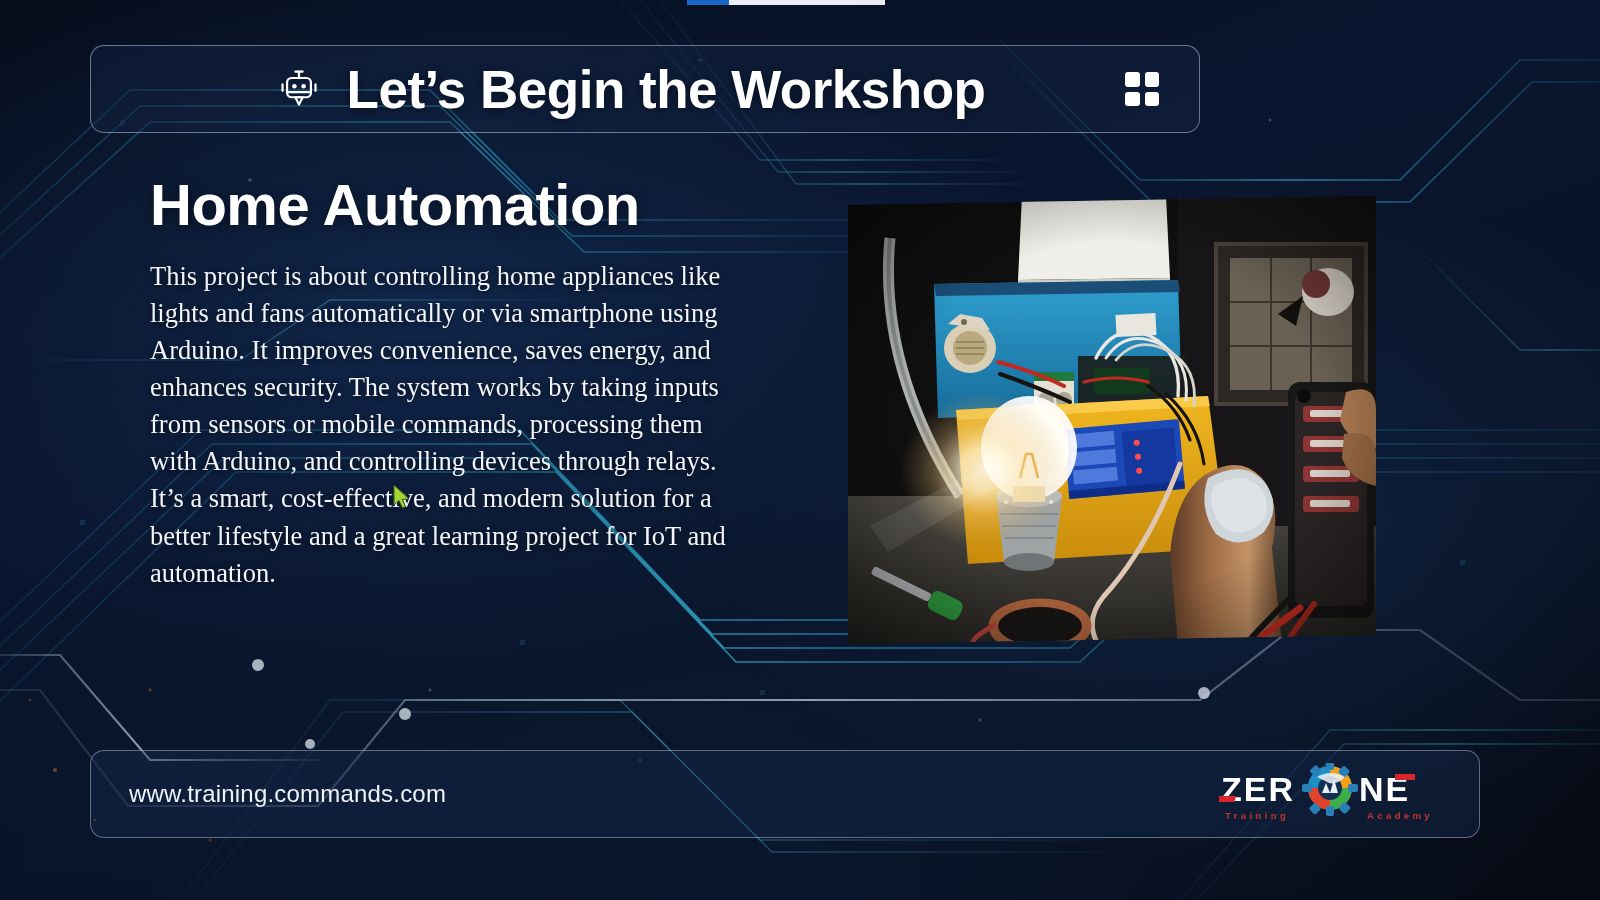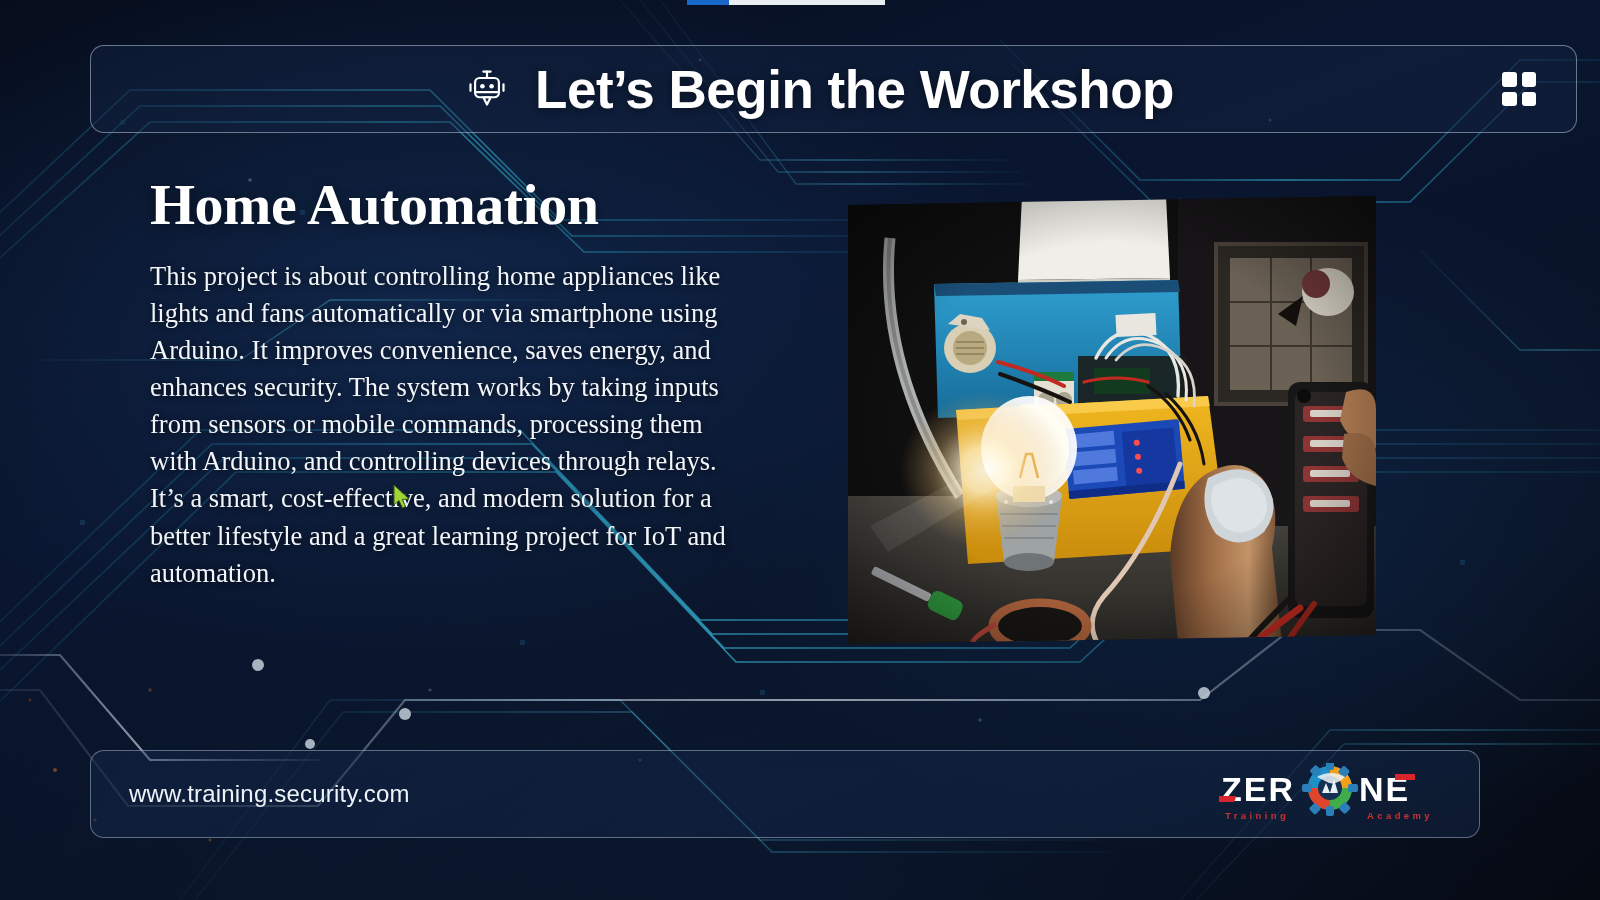--- a/index.html
+++ b/index.html
@@ -36,21 +36,21 @@
   #progress-fill {
     height:100%;
     background:#1767c8;
     width:21%;
   }
 
   
   #header-bar {
     position:absolute;
     left:90px; top:45px;
-    width:1487px; height:88px;
+    width:1110px; height:88px;
     border:1px solid rgba(176,190,207,0.58);
     border-radius:14px;
     background:rgba(20,38,70,0.40);
     display:flex; align-items:center; justify-content:center;
     z-index:25;
   }
   #header-center {
     display:flex; align-items:center; gap:26px;
     transform:translateX(-14px);
   }
@@ -81,21 +81,20 @@
     z-index:20;
   }
   #page-heading {
     font-size:58px;
     font-weight:800;
     color:#ffffff;
     letter-spacing:-0.5px;
     line-height:1.05;
     text-shadow:0 2px 12px rgba(0,0,0,.5);
     margin-bottom:22px;
-    font-family:Liberation Serif, serif;
   }
   #body-paragraph {
     font-family:"Liberation Serif", serif;
     font-size:26.5px;
     line-height:1.40;
     color:#f2f5f9;
     text-shadow:0 1px 6px rgba(0,0,0,.65);
     text-align:left;
   }
 
@@ -438,21 +437,21 @@
       <defs>
         <radialGradient id="vig" cx="50%" cy="50%" r="72%">
           <stop offset="55%" stop-color="#000000" stop-opacity="0"></stop>
           <stop offset="100%" stop-color="#000000" stop-opacity=".55"></stop>
         </radialGradient>
       </defs>
     </svg>
   </div>
 
   <div id="footer-bar">
-    <div id="footer-url">www.training.security.com</div>
+    <div id="footer-url">www.training.commands.com</div>
     <div id="logo">
       <svg id="logo-canvas" viewBox="0 0 222 62">
         <defs>
           <clipPath id="gclip">
               <circle cx="111" cy="25" r="22"></circle>
             </clipPath>
         </defs>
 
         <text x="2" y="38" font-family="Liberation Sans, sans-serif" font-size="34" font-weight="800" fill="#ffffff" letter-spacing="2">ZER</text>
         <rect x="6" y="33" width="22" height="6" fill="#d6262c" transform="skewX(-18)"></rect>

